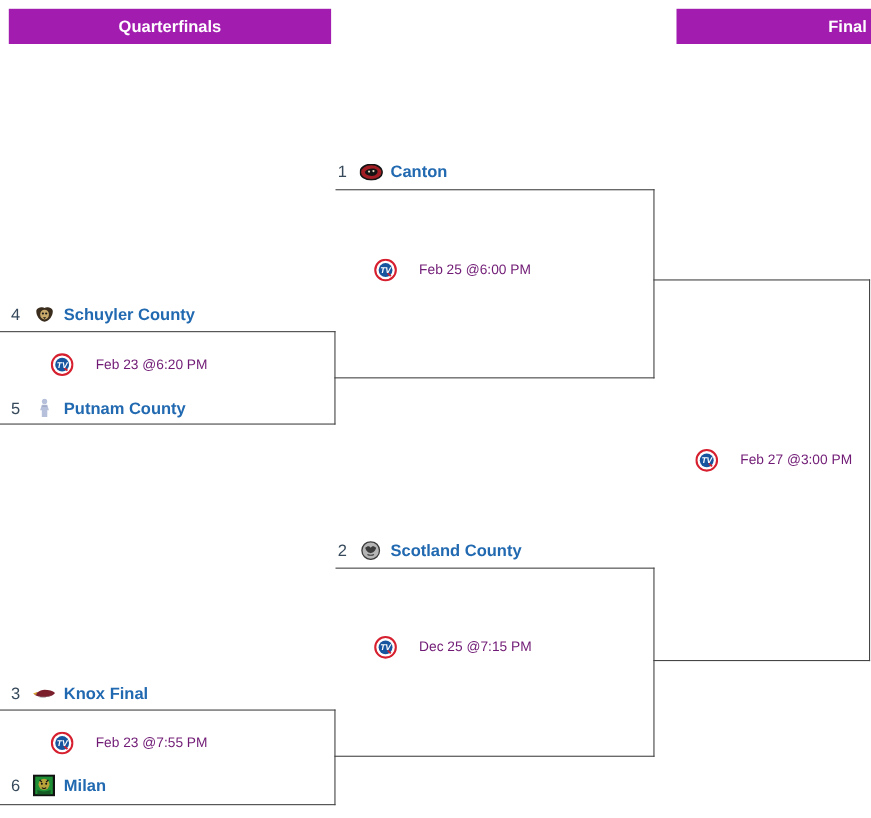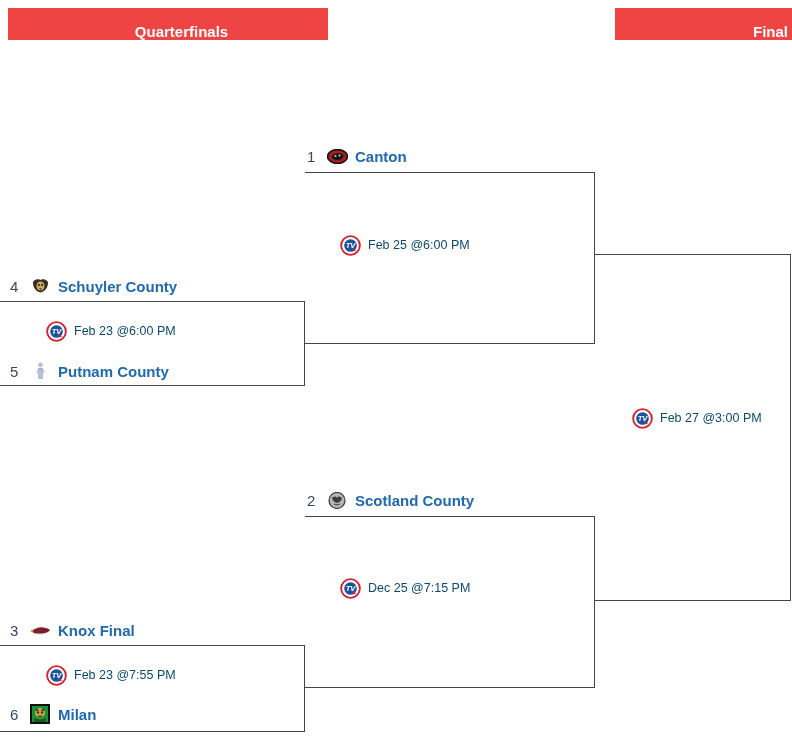--- a/index.html
+++ b/index.html
@@ -2,44 +2,44 @@
 <html><head>
 <meta charset="utf-8">
 <style>
   html,body{margin:0;padding:0;background:#fff;}
   .stage{
     position:relative;width:792px;height:744px;background:#fff;
     font-family:"Liberation Sans",sans-serif;overflow:hidden;
   }
   
   .hdr-cell{
-    position:absolute;top:8px;height:32px;background:#ef4444;color:#fff;
-    font-size:15px;font-weight:bold;display:flex;align-items:flex-end;justify-content:center;padding-left:27px;
+    position:absolute;top:8px;height:32px;background:#a21caf;color:#fff;
+    font-size:15px;font-weight:bold;display:flex;align-items:center;justify-content:center;
   }
   .hdr-cell.right{justify-content:flex-end;padding-right:22px;box-sizing:border-box;}
   
   .bl{position:absolute;background:#454545;}
   .h1{height:1px;}
   .w1{width:1px;}
   
   .team-row{
     position:absolute;height:22px;display:flex;align-items:center;gap:7px;
   }
   .seed{
     color:#374a5c;font-size:15px;min-width:12px;text-align:left;
   }
   .logo{width:22px;height:20px;display:flex;align-items:center;justify-content:center;}
   .tname{
     color:#2169b0;font-size:15px;text-decoration:none;cursor:pointer;white-space:nowrap;font-weight:bold;
   }
   
   .game-row{
-    position:absolute;height:22px;display:flex;align-items:center;gap:7px;cursor:pointer;
-  }
-  .gtime{color:#0c4a6e;font-size:12.5px;white-space:nowrap;}
+    position:absolute;height:22px;display:flex;align-items:center;gap:20px;cursor:pointer;
+  }
+  .gtime{color:#701a75;font-size:12.5px;white-space:nowrap;}
   .tvicon{width:21px;height:21px;display:block;}
 </style>
 </head>
 <body>
 
 <div class="stage">
 
   <div class="hdr-cell" style="left:8px;width:293px;">
     <span>Quarterfinals</span>
   </div>
@@ -146,21 +146,21 @@
     <a class="tname">Milan</a>
   </div>
 
   <div class="game-row" style="left:46px;top:320px;">
     <svg class="tvicon" viewBox="0 0 22 22">
         <circle cx="11" cy="11" r="9.8" fill="#fff" stroke="#d6202f" stroke-width="2"></circle>
         <circle cx="11" cy="11" r="6.6" fill="#17559f"></circle>
         <path d="M13.5 13.5l3.2 2.6-1.4 1.3-2.8-2.9z" fill="#d6202f"></path>
         <text x="11" y="13.8" font-size="8" font-weight="bold" font-style="italic" fill="#fff" text-anchor="middle" font-family="Liberation Sans,sans-serif">TV</text>
       </svg>
-    <span class="gtime">Feb 23 @6:00 PM</span>
+    <span class="gtime">Feb 23 @6:20 PM</span>
   </div>
 
   <div class="game-row" style="left:340px;top:234px;">
     <svg class="tvicon" viewBox="0 0 22 22">
         <circle cx="11" cy="11" r="9.8" fill="#fff" stroke="#d6202f" stroke-width="2"></circle>
         <circle cx="11" cy="11" r="6.6" fill="#17559f"></circle>
         <path d="M13.5 13.5l3.2 2.6-1.4 1.3-2.8-2.9z" fill="#d6202f"></path>
         <text x="11" y="13.8" font-size="8" font-weight="bold" font-style="italic" fill="#fff" text-anchor="middle" font-family="Liberation Sans,sans-serif">TV</text>
       </svg>
     <span class="gtime">Feb 25 @6:00 PM</span>

